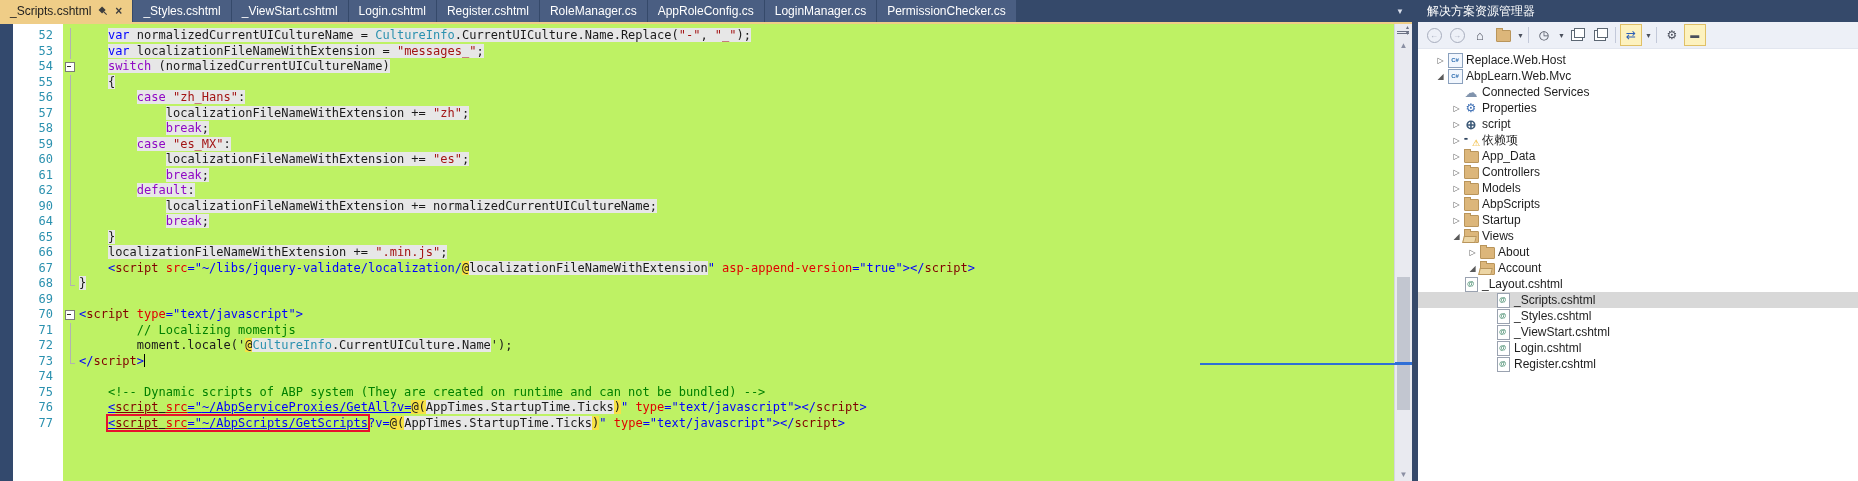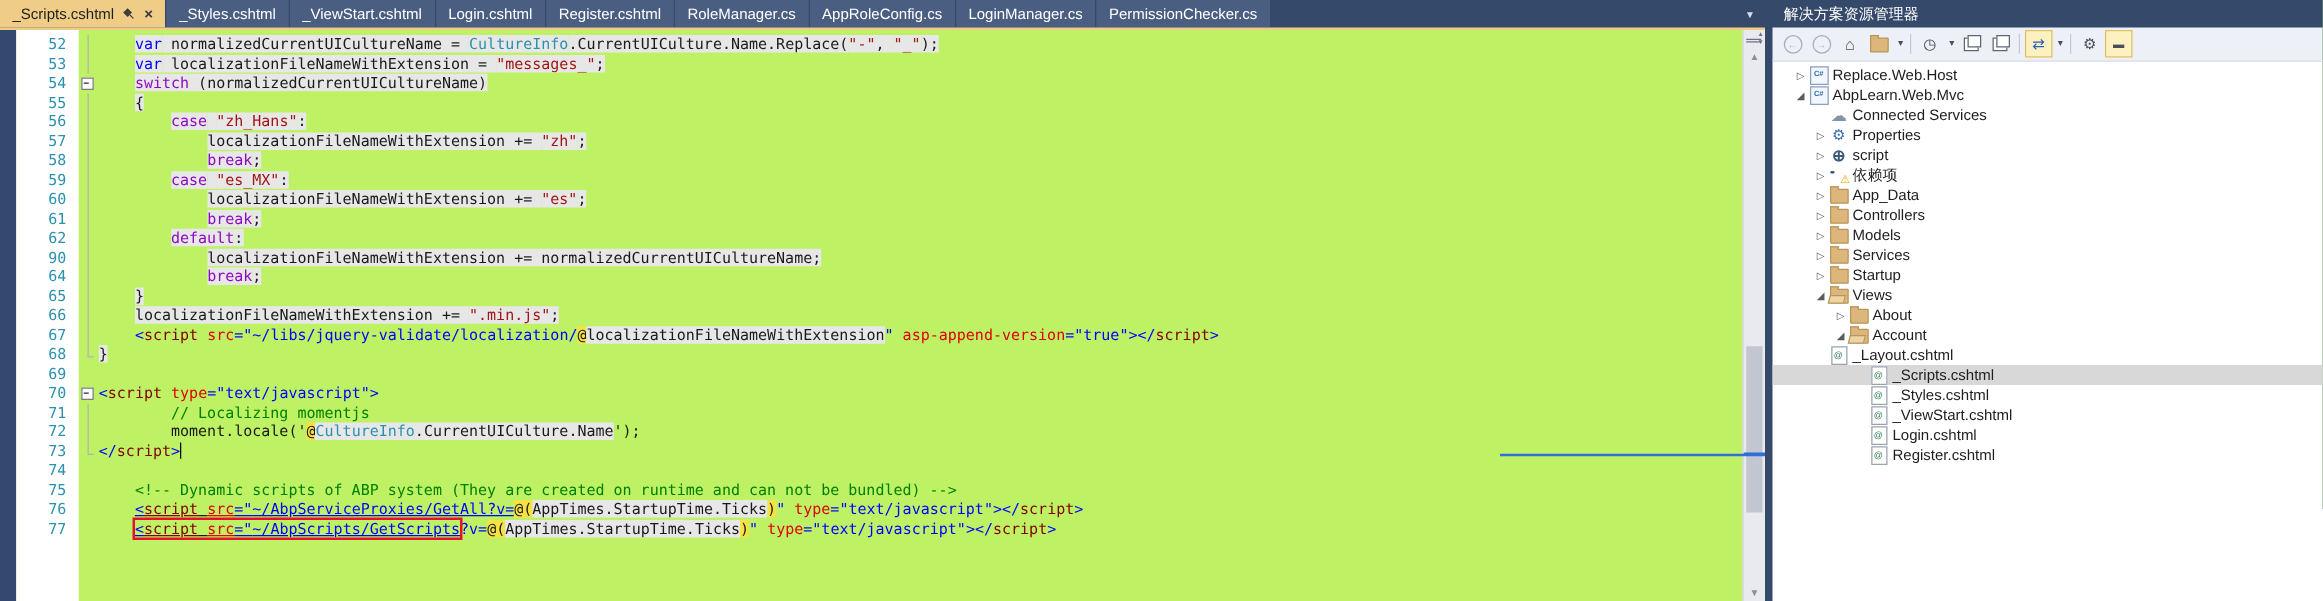--- a/index.html
+++ b/index.html
@@ -306,21 +306,21 @@
         <span class="ticon">
           <span class="icf"></span>
         </span>
         <span class="tlabel">Models</span>
       </div>
       <div class="trow" style="padding-left: 32px;">
         <span class="arw">▷</span>
         <span class="ticon">
           <span class="icf"></span>
         </span>
-        <span class="tlabel">Services</span>
+        <span class="tlabel">AbpScripts</span>
       </div>
       <div class="trow" style="padding-left: 32px;">
         <span class="arw">▷</span>
         <span class="ticon">
           <span class="icf"></span>
         </span>
         <span class="tlabel">Startup</span>
       </div>
       <div class="trow" style="padding-left: 32px;">
         <span class="arw">◢</span>

